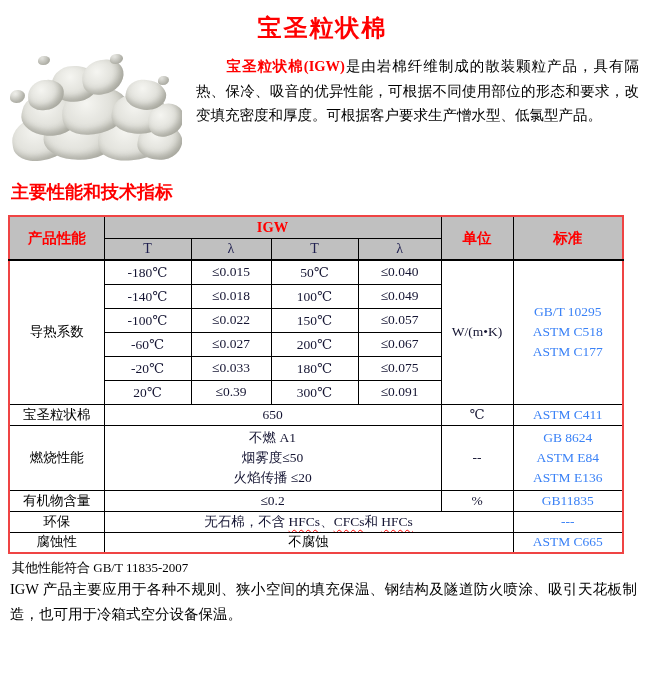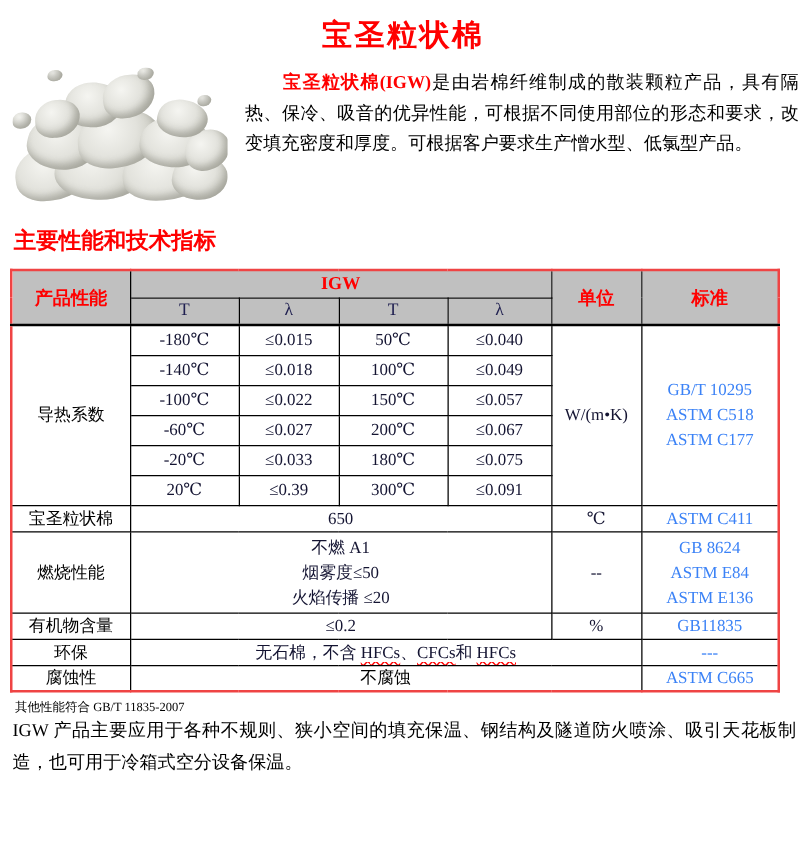--- a/index.html
+++ b/index.html
@@ -65,21 +65,21 @@
   .val { color:#141432; }
   .std-lines div { line-height:20px; }
   .burn-lines div { line-height:20px; }
   .wavy {
     text-decoration:underline wavy #ff0000;
     text-decoration-thickness:1px; text-underline-offset:3px;
     text-decoration-skip-ink:none;
   }
 
   
-  .table-note { margin:5px 0 0 12px; font-size:10px; }
+  .table-note { margin:5px 0 0 12px; font-size:13px; }
   .apps-text { margin:0; padding:0 8px 0 10px; font-size:14.5px; line-height:24.5px; text-align:justify; }
 </style>
 </head>
 <body>
 
 <div class="page">
 
   <h1 class="doc-title">宝圣粒状棉</h1>
 
   <div class="intro">

